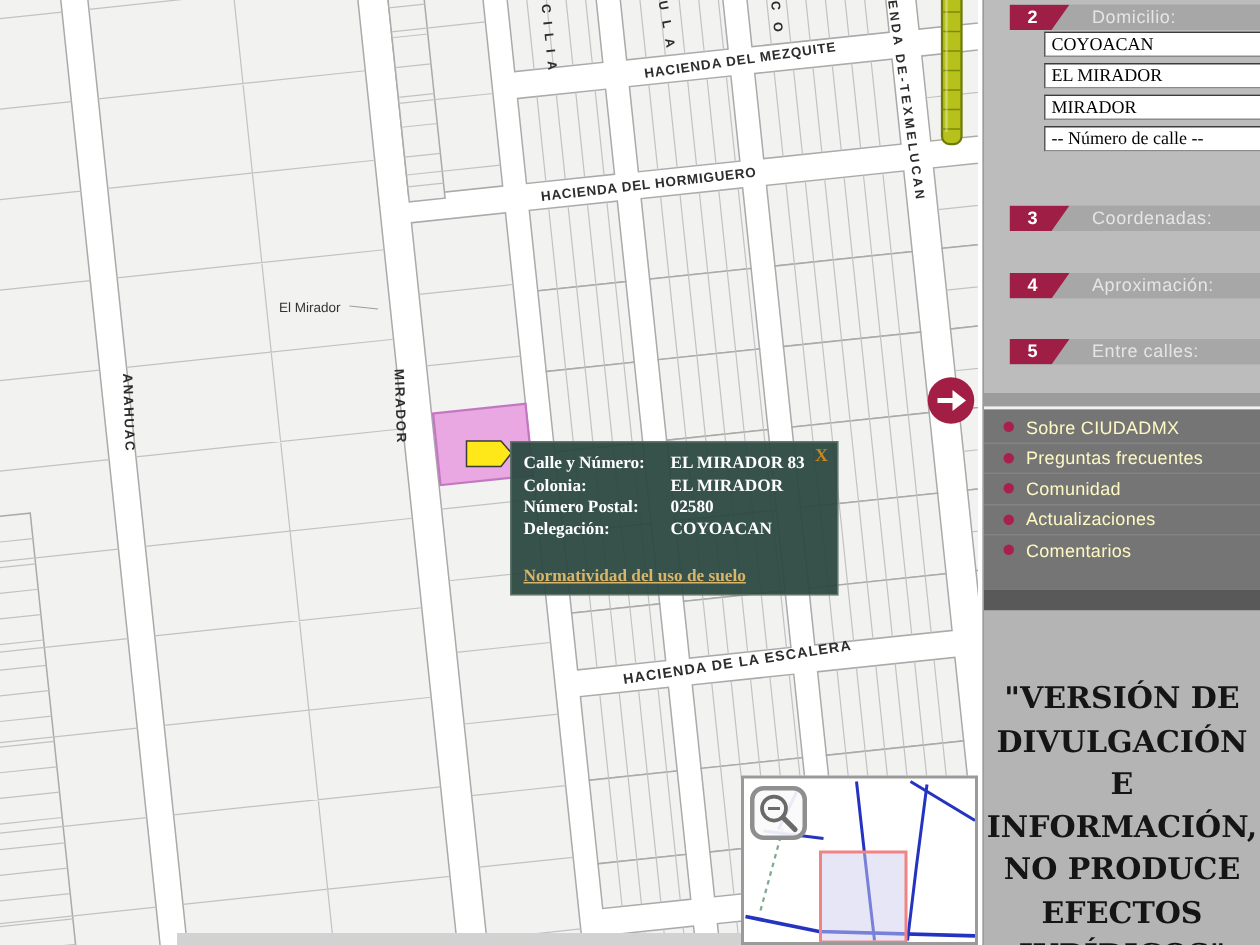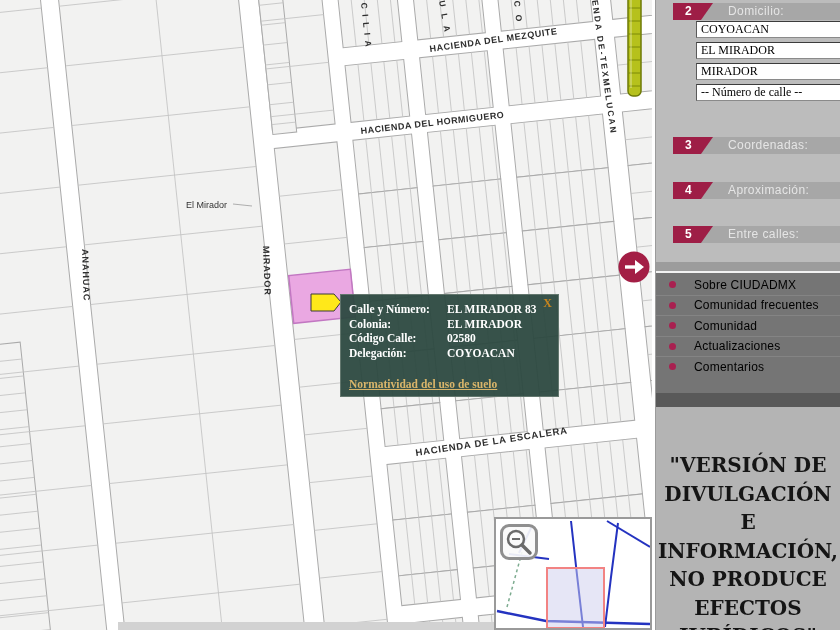--- a/index.html
+++ b/index.html
@@ -37,21 +37,21 @@
     line-height:17px;padding-left:12px;box-sizing:border-box;}
   .inp{position:absolute;left:40px;width:152px;height:15px;background:#fff;
     border:1px solid #8a8a8a;border-top-color:#3c3c3c;border-left-color:#5a5a5a;
     font-family:"Liberation Serif",serif;font-size:12px;line-height:15px;color:#000;
     padding-left:4px;overflow:hidden;white-space:nowrap;cursor:pointer;}
   #links-panel{position:absolute;left:0;right:0;top:273px;height:120px;background:#757575;}
   .link-item{display:flex;align-items:center;height:19.5px;padding-left:13px;cursor:pointer;
     border-top:1px solid #848484;}
   .link-item:first-child{border-top:none;margin-top:2px;}
   .bullet{width:7px;height:7px;border-radius:50%;background:#a82050;margin-right:8px;flex:none;}
-  .link-text{font-size:12px;color:#000000;letter-spacing:.2px;margin-left:10px;}
+  .link-text{font-size:12px;color:#fef9c3;letter-spacing:.2px;}
   #strip1{position:absolute;left:0;right:0;top:262px;height:9px;background:#9c9c9c;}
   #strip2{position:absolute;left:0;right:0;top:271px;height:2px;background:#f2f2f2;}
   #strip3{position:absolute;left:0;right:0;top:393px;height:14px;background:#595959;}
   #version-panel{position:absolute;left:0;right:0;top:407px;bottom:0;background:#b4b4b4;}
   #version-text{margin:44px 0 0 0;text-align:center;font-family:"DejaVu Serif",serif;
     font-weight:bold;font-size:20px;line-height:28.5px;color:#151515;white-space:pre-line;}
 </style>
 </head>
 <body>
 
@@ -149,21 +149,21 @@
     <span id="tooltip-close">X</span>
     <div class="trow">
       <span class="tlabel">Calle y Número:</span>
       <span class="tvalue">EL MIRADOR 83</span>
     </div>
     <div class="trow">
       <span class="tlabel">Colonia:</span>
       <span class="tvalue">EL MIRADOR</span>
     </div>
     <div class="trow">
-      <span class="tlabel">Código Calle:</span>
+      <span class="tlabel">Número Postal:</span>
       <span class="tvalue">02580</span>
     </div>
     <div class="trow">
       <span class="tlabel">Delegación:</span>
       <span class="tvalue">COYOACAN</span>
     </div>
     <span id="tooltip-link">Normatividad del uso de suelo</span>
   </div>
 
   <div id="minimap">
@@ -228,21 +228,21 @@
   <div id="strip1"></div>
   <div id="strip2"></div>
 
   <div id="links-panel">
     <div class="link-item">
       <span class="bullet"></span>
       <span class="link-text">Sobre CIUDADMX</span>
     </div>
     <div class="link-item">
       <span class="bullet"></span>
-      <span class="link-text">Comunidad frecuentes</span>
+      <span class="link-text">Preguntas frecuentes</span>
     </div>
     <div class="link-item">
       <span class="bullet"></span>
       <span class="link-text">Comunidad</span>
     </div>
     <div class="link-item">
       <span class="bullet"></span>
       <span class="link-text">Actualizaciones</span>
     </div>
     <div class="link-item">

